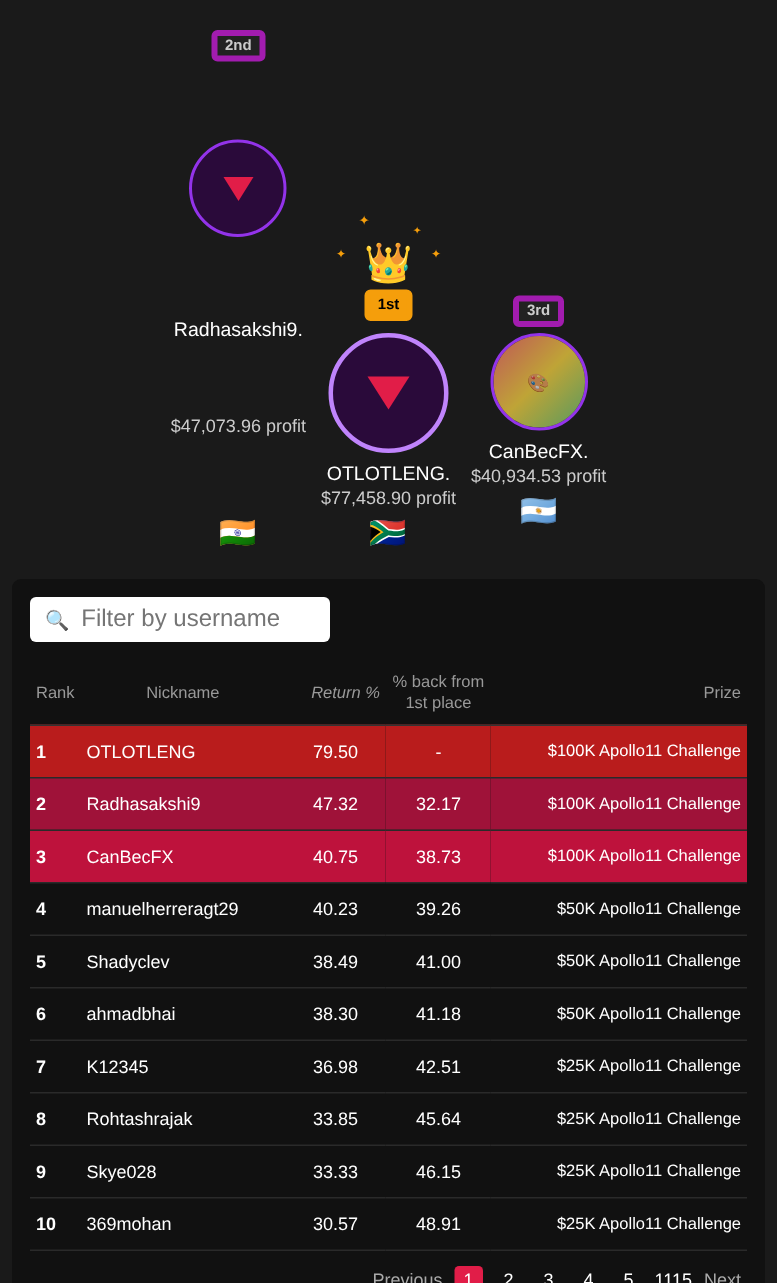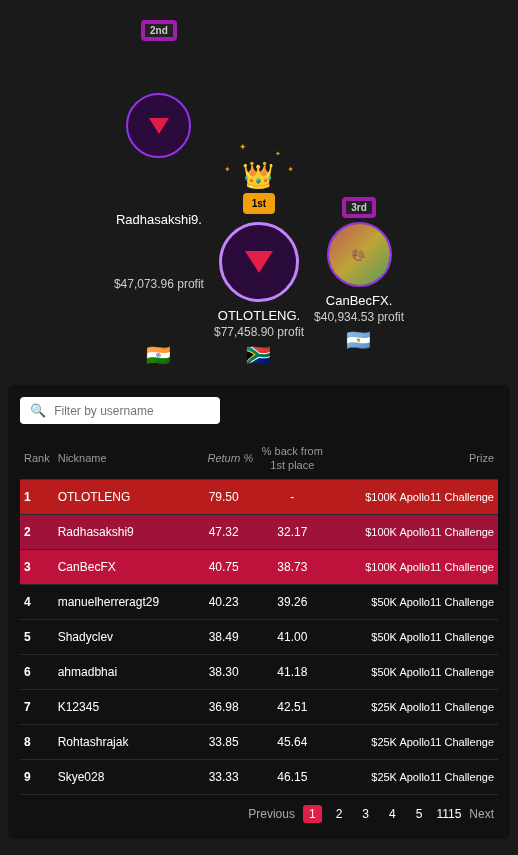--- a/index.html
+++ b/index.html
@@ -129,37 +129,37 @@
       border-radius: 4px;
       padding: 6px 10px;
       gap: 8px;
       margin-bottom: 14px;
       width: 200px;
     }
 
     .search-input {
       border: none;
       outline: none;
-      font-size: 12px;
+      font-size: 16px;
       color: #e11d48;
       background: transparent;
       width: 100%;
     }
 
     table {
       width: 100%;
       border-collapse: collapse;
       font-size: 12px;
     }
 
     thead tr th {
       color: #999;
       font-weight: normal;
       padding: 6px 4px;
-      text-align: left;
+      text-align: center;
       font-size: 11px;
       border-bottom: 1px solid #333;
     }
 
     tbody tr {
       border-bottom: 1px solid #2a2a2a;
     }
 
     tbody tr.rank-highlight-1 {
       background: #b91c1c;
@@ -355,20 +355,27 @@
       <td class="td-back">45.64</td>
       <td class="td-prize">$25K Apollo11 Challenge</td>
     </tr>
         <tr>
       <td class="td-rank">9</td>
       <td>Skye028</td>
       <td class="td-return">33.33</td>
       <td class="td-back">46.15</td>
       <td class="td-prize">$25K Apollo11 Challenge</td>
     </tr>
+        <tr>
+      <td class="td-rank">10</td>
+      <td>369mohan</td>
+      <td class="td-return">30.57</td>
+      <td class="td-back">48.91</td>
+      <td class="td-prize">$25K Apollo11 Challenge</td>
+    </tr>
       </tbody>
   </table>
 
   <div class="pagination">
     <span class="prev-next">Previous</span>
     <span class="page-num active">1</span>
     <span class="page-num">2</span>
     <span class="page-num">3</span>
     <span class="page-num">4</span>
     <span class="page-num">5</span>

